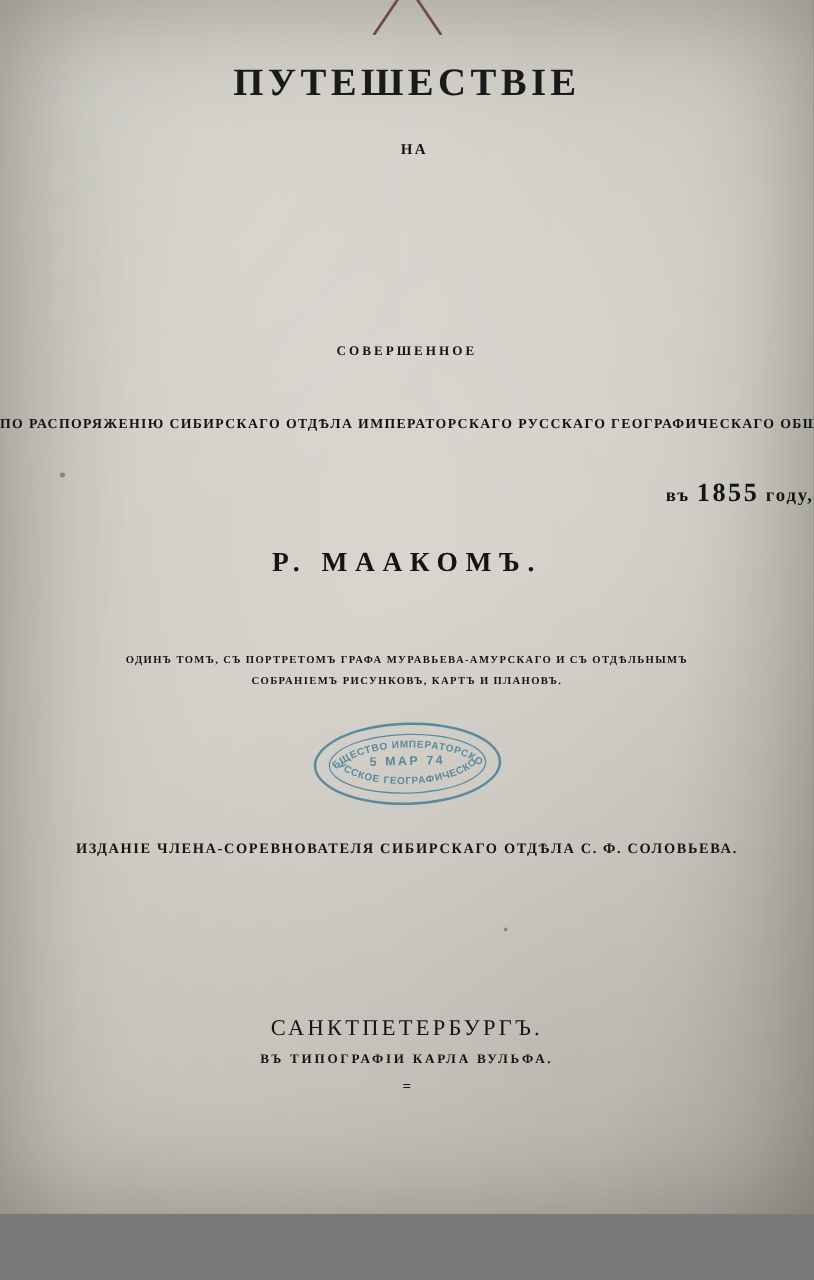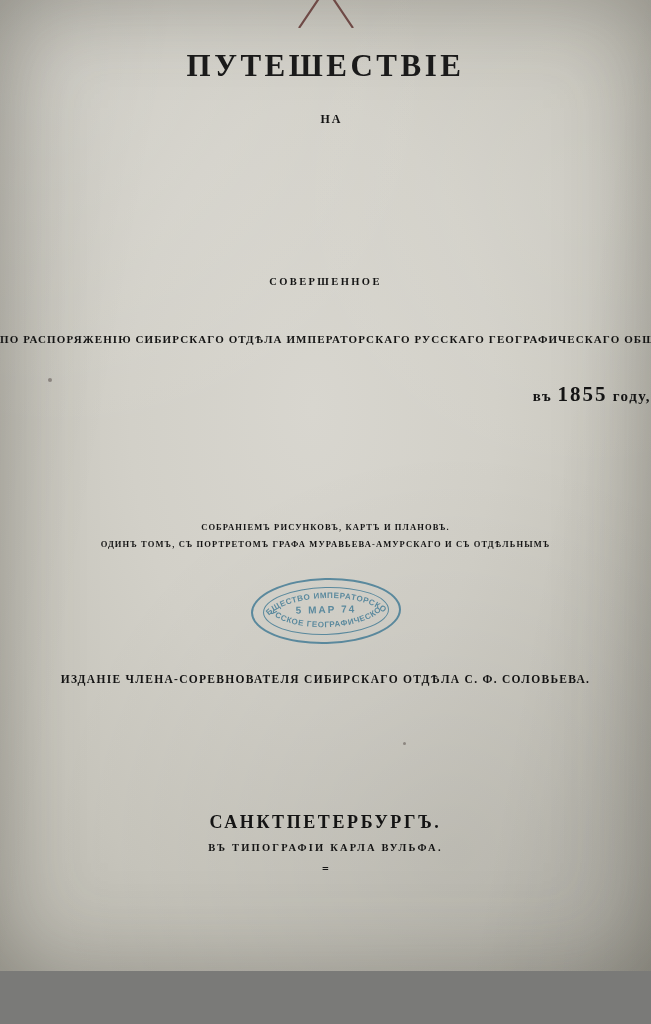--- a/index.html
+++ b/index.html
@@ -147,21 +147,21 @@
     font-size: 11.5px;
     letter-spacing: 1.3px;
     font-weight: bold;
   }
   .t-city {
     position: absolute;
     top: 812px;
     left: 0; right: 0;
     font-size: 18px;
     letter-spacing: 2.6px;
-    font-weight: bold;
+    font-weight: normal;
   }
   .t-printer {
     position: absolute;
     top: 842px;
     left: 0; right: 0;
     font-size: 10.5px;
     letter-spacing: 2.2px;
     font-weight: bold;
   }
   .t-eq {
@@ -248,24 +248,25 @@
     <div class="t-sovershennoe">СОВЕРШЕННОЕ</div>
 
     <div class="t-order">ПО РАСПОРЯЖЕНІЮ СИБИРСКАГО ОТДѢЛА ИМПЕРАТОРСКАГО РУССКАГО ГЕОГРАФИЧЕСКАГО ОБЩЕСТВА,</div>
 
     <div class="t-year">
       <span>въ</span>
       <b>1855</b>
       <span>году,</span>
     </div>
 
+    <div class="t-author">Р. МААКОМЪ.</div>
 
     <div class="t-note">
+      <div>ОДИНЪ ТОМЪ, СЪ ПОРТРЕТОМЪ ГРАФА МУРАВЬЕВА-АМУРСКАГО И СЪ ОТДѢЛЬНЫМЪ</div>
       <div>СОБРАНІЕМЪ РИСУНКОВЪ, КАРТЪ И ПЛАНОВЪ.</div>
-      <div>ОДИНЪ ТОМЪ, СЪ ПОРТРЕТОМЪ ГРАФА МУРАВЬЕВА-АМУРСКАГО И СЪ ОТДѢЛЬНЫМЪ</div>
     </div>
 
     <div class="stamp">
       <div class="oval-outer"></div>
       <div class="oval-inner"></div>
       <svg viewBox="0 0 150 66" aria-hidden="true">
         <defs>
           <path id="arcTop" d="M16,38 A62,26 0 0 1 134,38" fill="none"></path>
           <path id="arcBottom" d="M18,32 A60,25 0 0 0 132,32" fill="none"></path>
         </defs>

